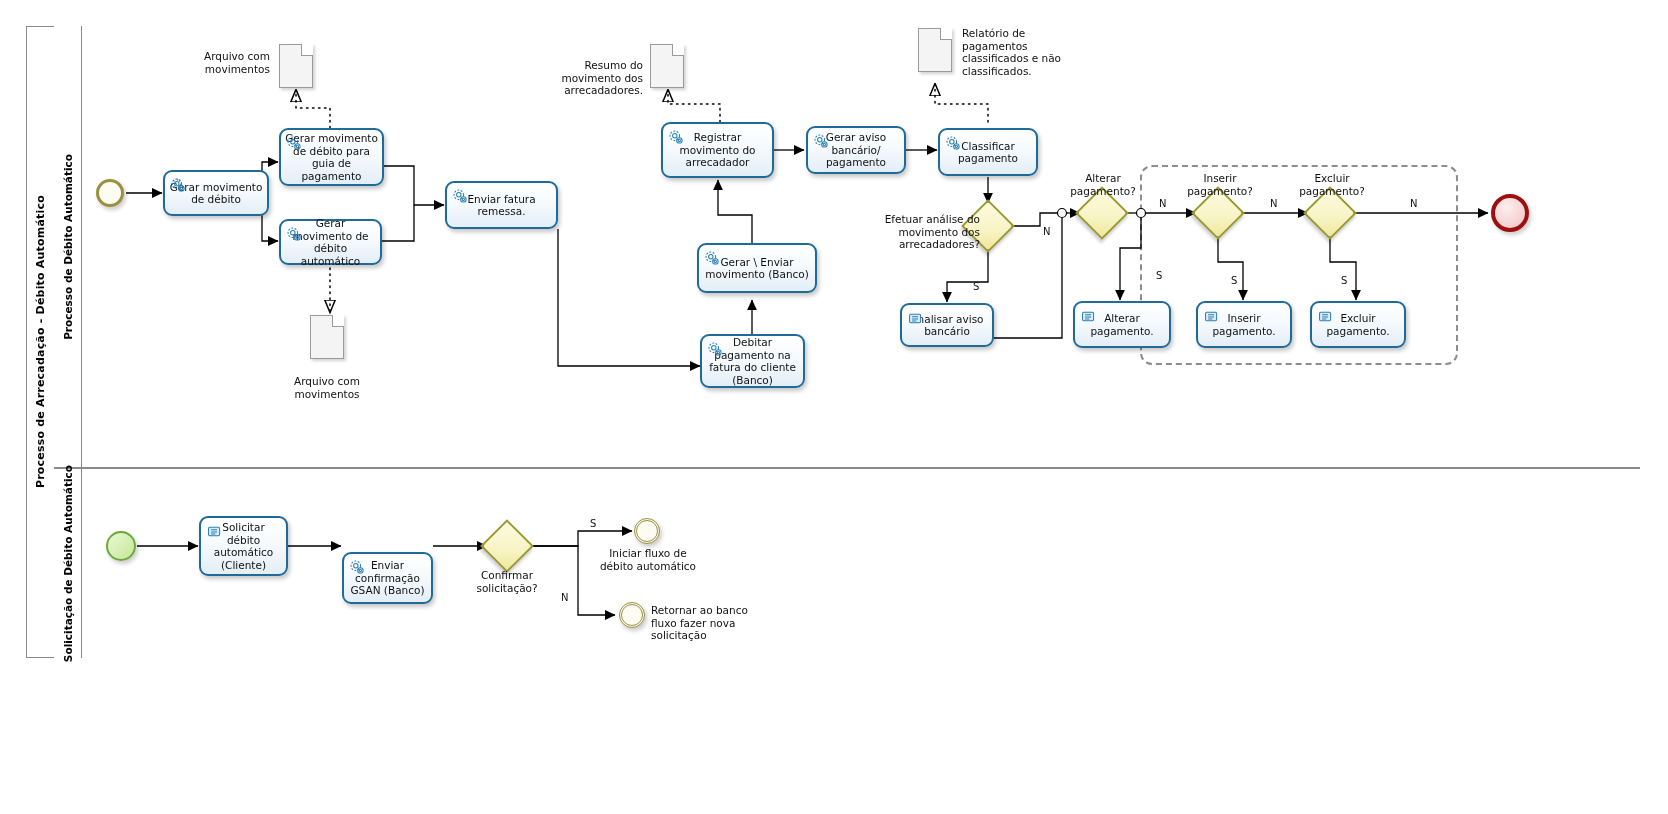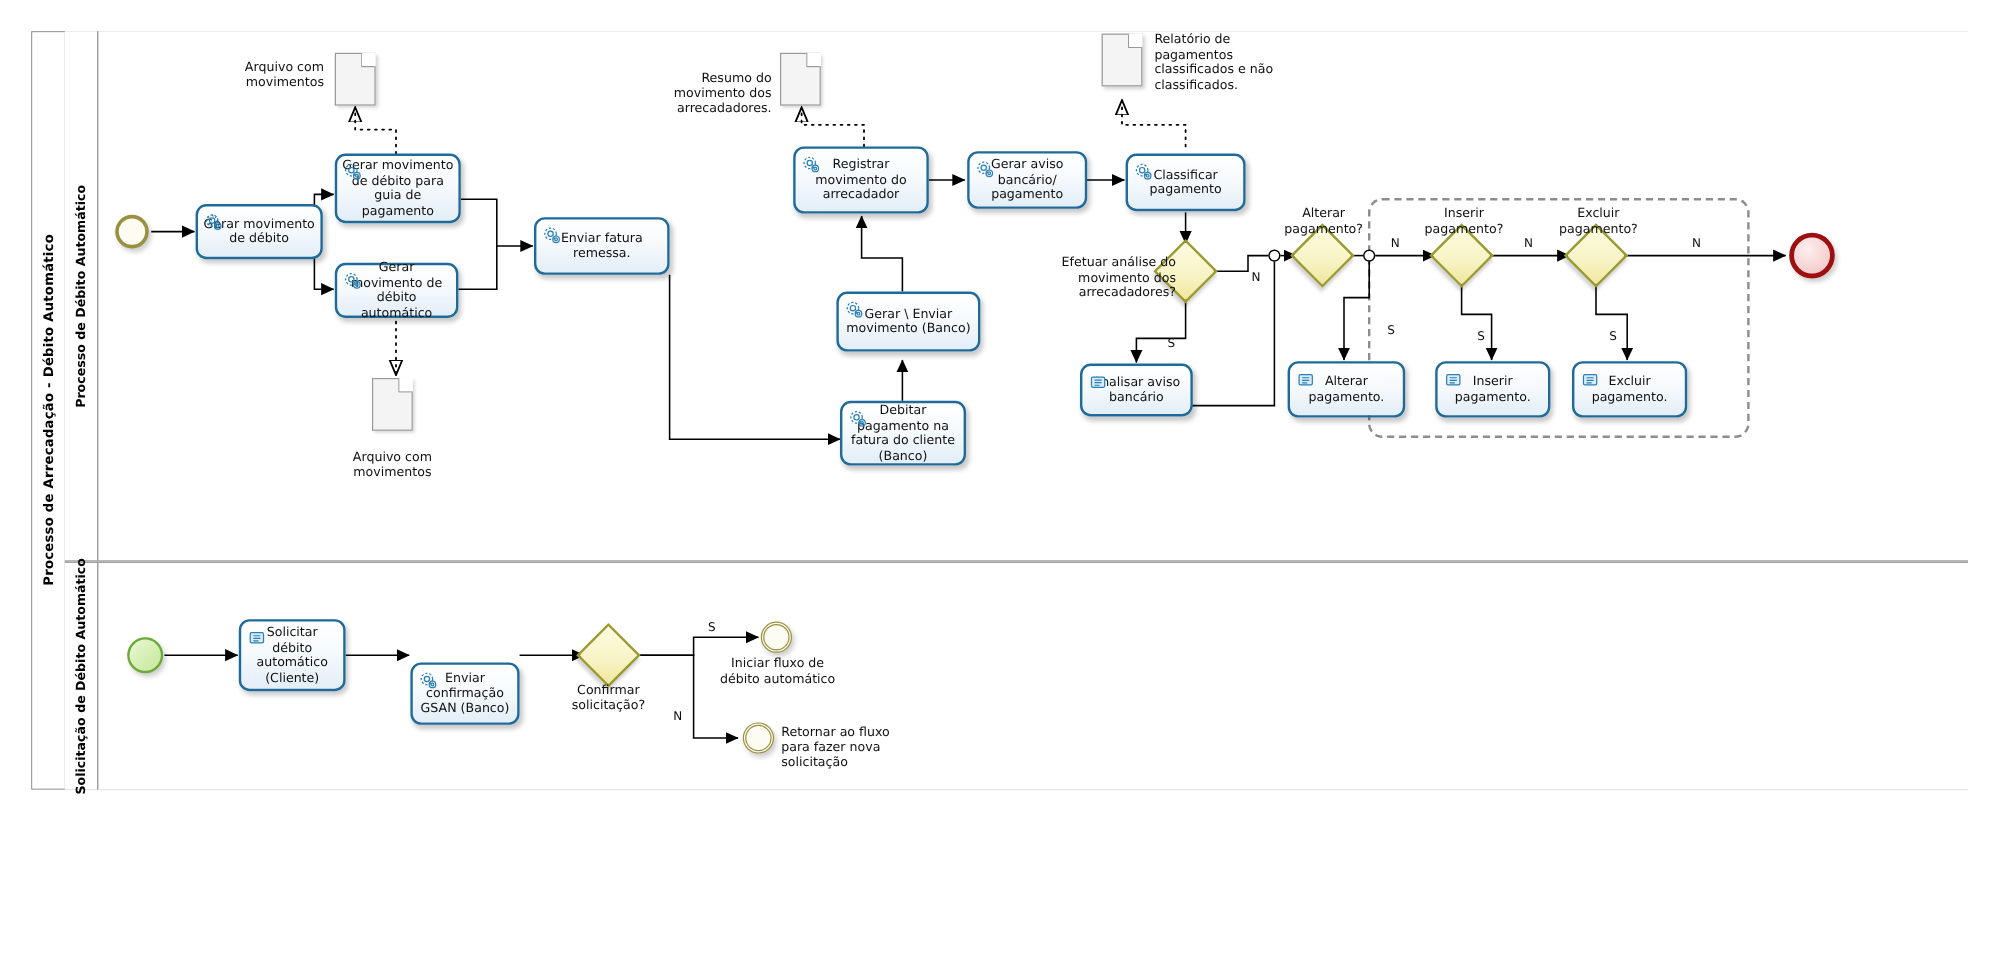--- a/index.html
+++ b/index.html
@@ -481,18 +481,18 @@
     <div class="tlabel">Enviar confirmação GSAN (Banco)</div>
   </div>
 
   <div class="gateway" style="left:488px; top:527px;"></div>
   <div class="lbl" style="left:455px; top:569px; width:104px;">Confirmar solicitação?</div>
 
   <div class="event ev-intermediate" style="left:634px; top:518px;"></div>
   <div class="lbl" style="left:594px; top:547px; width:108px;">Iniciar fluxo de débito automático</div>
 
   <div class="event ev-intermediate" style="left:619px; top:602px;"></div>
-  <div class="lbl lbl-r" style="left:651px; top:604px; width:98px;">Retornar ao fluxo para fazer nova solicitação</div>
+  <div class="lbl lbl-r" style="left:651px; top:604px; width:98px;">Retornar ao banco fluxo fazer nova solicitação</div>
 
   <div class="flowlbl" style="left:590px; top:518px;">S</div>
   <div class="flowlbl" style="left:561px; top:592px;">N</div>
 
 </div>
 
 </body></html>

